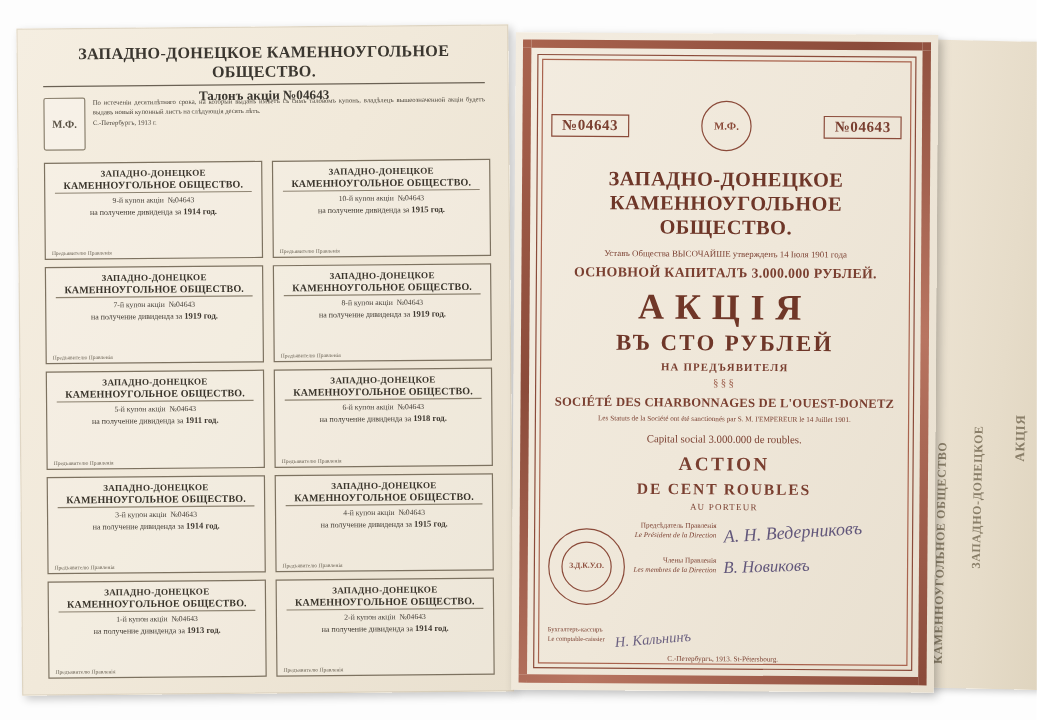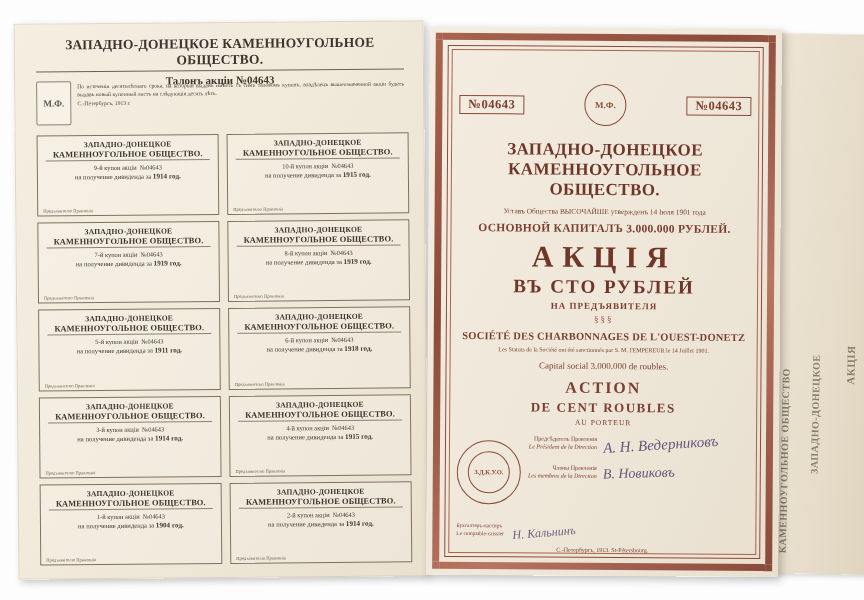--- a/index.html
+++ b/index.html
@@ -237,21 +237,21 @@
         <span class="c2">КАМЕННОУГОЛЬНОЕ ОБЩЕСТВО.</span>
         <span class="c3"><span>4-й купон акціи</span>&nbsp;&nbsp;<span>№04643</span></span>
         <span class="c4"><span>на получение дивиденда за</span> <b>1915 год.</b></span>
         <span class="c5">Предъявителю Правленія</span>
       </div>
 
       <div class="coupon">
         <span class="c1">ЗАПАДНО-ДОНЕЦКОЕ</span>
         <span class="c2">КАМЕННОУГОЛЬНОЕ ОБЩЕСТВО.</span>
         <span class="c3"><span>1-й купон акціи</span>&nbsp;&nbsp;<span>№04643</span></span>
-        <span class="c4"><span>на получение дивиденда за</span> <b>1904 год.</b></span>
+        <span class="c4"><span>на получение дивиденда за</span> <b>1913 год.</b></span>
         <span class="c5">Предъявителю Правленія</span>
       </div>
 
       <div class="coupon">
         <span class="c1">ЗАПАДНО-ДОНЕЦКОЕ</span>
         <span class="c2">КАМЕННОУГОЛЬНОЕ ОБЩЕСТВО.</span>
         <span class="c3"><span>2-й купон акціи</span>&nbsp;&nbsp;<span>№04643</span></span>
         <span class="c4"><span>на получение дивиденда за</span> <b>1914 год.</b></span>
         <span class="c5">Предъявителю Правленія</span>
       </div>

